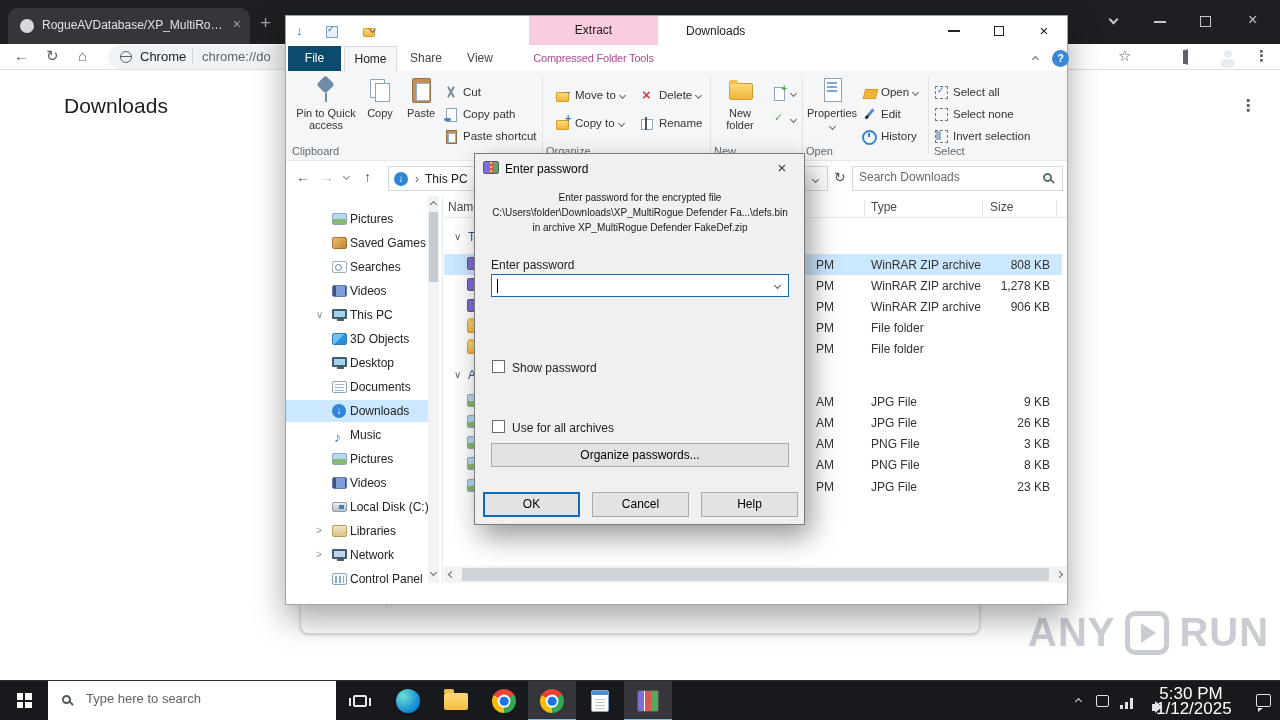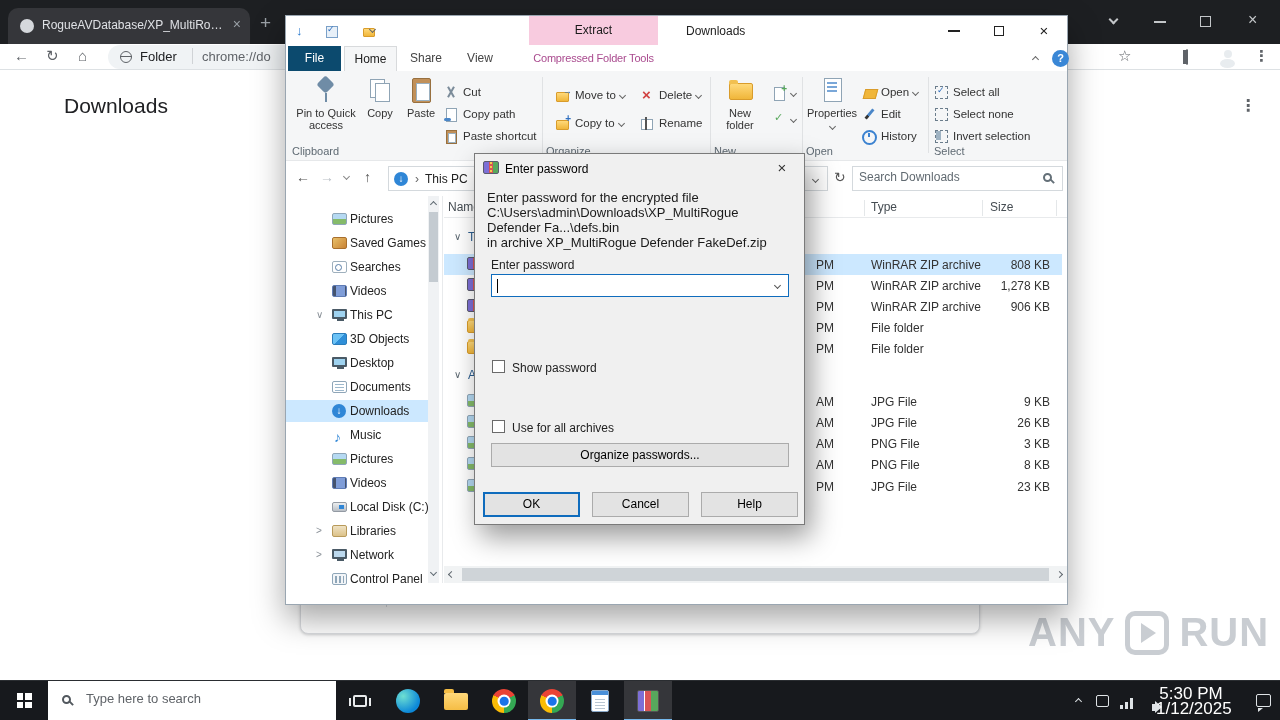--- a/index.html
+++ b/index.html
@@ -162,21 +162,21 @@
   .statusbar { position:absolute; left:0; top:567px; width:781px; height:21px; background:#fdfdfd; border-top:1px solid #e4e7e9; }
   .statusbar span { position:absolute; top:4px; color:#333; }
   .sbtn { position:absolute; top:2px; width:18px; height:16px; }
   .sbtn.on { border:1px solid #88b8dd; background:#cfe5f7; }
   .sbtn .lines { position:absolute; left:3px; right:3px; top:4px; height:8px; background:repeating-linear-gradient(#5f6a73 0 1px,transparent 1px 3px); }
   .sbtn .boxes { position:absolute; left:3px; top:3px; width:10px; height:10px; border:1px solid #5f6a73; }
 
   
   #pwdialog { left:474px; top:153px; width:331px; height:372px; background:#f0f0f0; border:1px solid #7a7a7a; box-shadow:6px 12px 26px rgba(0,0,0,.4); z-index:30; }
   .dtitle { position:absolute; left:0; top:0; width:329px; height:29px; }
-  .dmsg { position:absolute; left:12px; top:36px; width:306px; font-size:13px; line-height:15px; color:#1a1a1a; }
+  .dmsg { position:absolute; left:12px; top:36px; width:306px; text-align:center; font-size:10px; line-height:15px; color:#1a1a1a; }
   .combo { position:absolute; left:16px; top:120px; width:298px; height:23px; background:#fff; border:1px solid #0f6cbd; }
   .caret { position:absolute; left:5px; top:4px; width:1px; height:14px; background:#000; }
   .pwinput { position:absolute; left:8px; top:2px; width:265px; border:none; outline:none; background:transparent; font-family:inherit; font-size:12px; }
   .cb { position:absolute; width:13px; height:13px; border:1px solid #6a6a6a; background:#fff; }
   .btn { position:absolute; height:25px; background:#e3e3e3; border:1px solid #ababab; text-align:center; line-height:23px; font-size:12px; color:#000; }
   .btn.default { border:2px solid #0f6cbd; line-height:21px; }
 
   
   #taskbar { left:0; top:680px; width:1280px; height:40px; background:#17191d; border-top:1px solid #2a2d31; z-index:50; }
   .winlogo { display:inline-block; width:15px; height:15px; background:#fff; position:relative; }
@@ -222,21 +222,21 @@
   <span class="abs sq" style="left:1200px;top:16px"></span>
   <span class="abs" style="left:1248px;top:11px;color:#c3c6c9;font-size:16px">×</span>
 </div>
 
 <div class="abs" id="tbar">
   <span class="tbi" style="left:14px">←</span>
   <span class="tbi" style="left:46px">↻</span>
   <span class="tbi" style="left:78px">⌂</span>
   <div class="omni">
     <span class="globe"></span>
-    <span class="abs" style="left:32px;top:4px;color:#202124;font-size:13px">Folder</span>
+    <span class="abs" style="left:32px;top:4px;color:#202124;font-size:13px">Chrome</span>
     <span class="abs" style="left:84px;top:3px;width:1px;height:16px;background:#d0d3d6"></span>
     <span class="abs" style="left:94px;top:4px;color:#5f6368;font-size:13px">chrome://do</span>
   </div>
   <span class="tbi" style="left:1118px">☆</span>
   <span class="abs dlicon" style="left:1150px;top:4px"></span>
   <span class="abs panelicon" style="left:1186px;top:6px"></span>
   <span class="abs avatar" style="left:1216px;top:3px"></span>
   <span class="tbi" style="left:1254px;font-weight:bold">⋮</span>
 </div>
 
@@ -561,21 +561,21 @@
 </div>
 
 <div class="abs" id="pwdialog">
   <div class="dtitle">
     <span class="fic winrar" style="left:8px;top:7px"></span>
     <span class="abs" style="left:30px;top:8px;color:#000">Enter password</span>
     <span class="abs" style="right:0;top:0;width:44px;height:28px;text-align:center;line-height:28px;font-size:15px;color:#333">×</span>
   </div>
   <div class="dmsg">
     <div>Enter password for the encrypted file</div>
-    <div>C:\Users\admin\Downloads\XP_MultiRogue Defender Fa...\defs.bin</div>
+    <div>C:\Users\folder\Downloads\XP_MultiRogue Defender Fa...\defs.bin</div>
     <div>in archive XP_MultiRogue Defender FakeDef.zip</div>
   </div>
   <span class="abs" style="left:16px;top:104px">Enter password</span>
   <div class="combo">
     <span class="caret"></span>
     <input class="pwinput" style="">
     <span class="chev d s" style="position:absolute;right:8px;top:8px;color:#555"></span>
   </div>
   <span class="cb" style="left:17px;top:206px"></span>
   <span class="abs" style="left:37px;top:207px">Show password</span>

